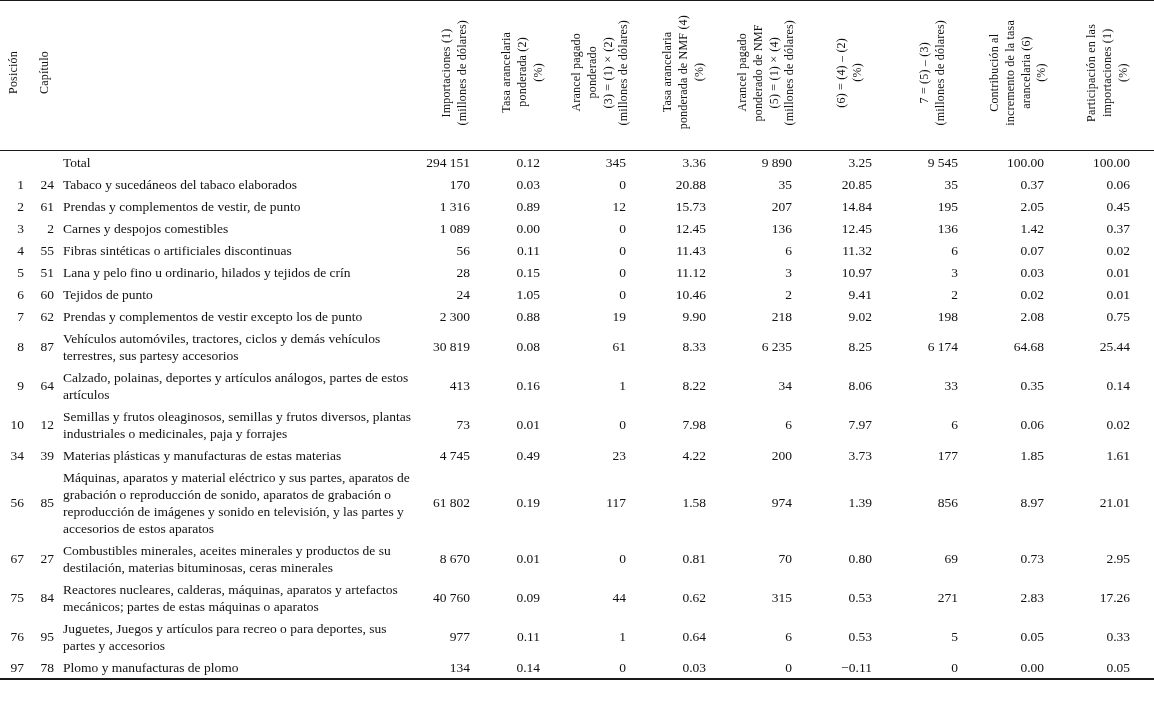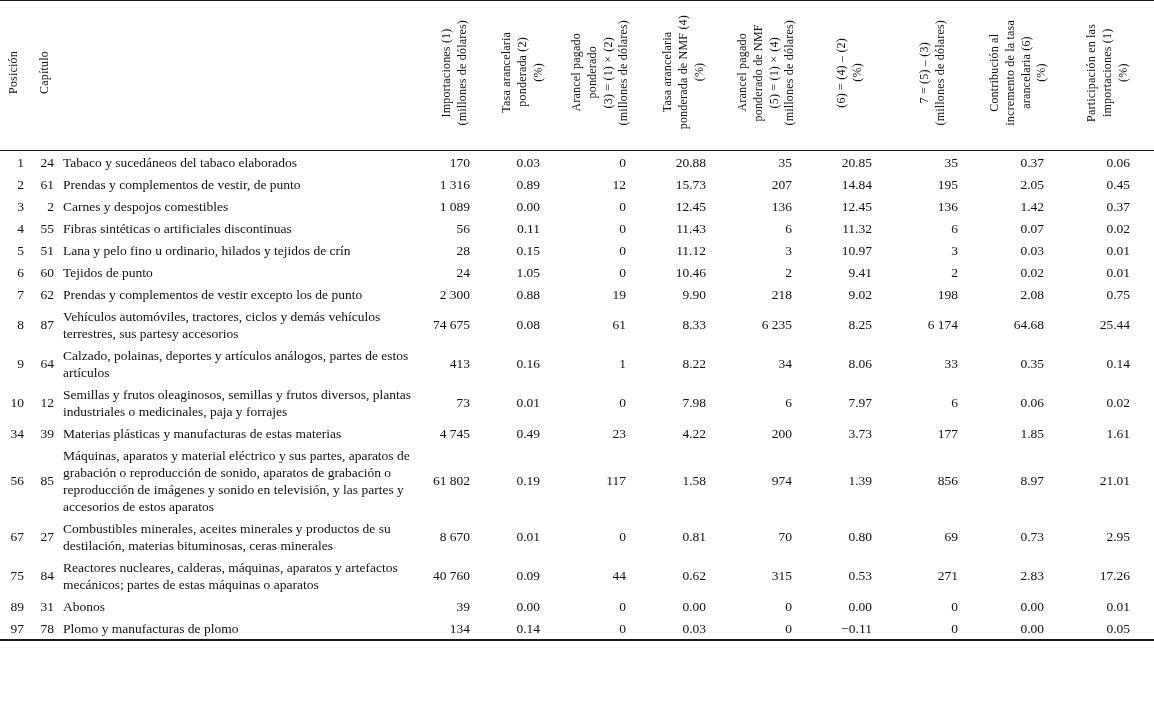--- a/index.html
+++ b/index.html
@@ -108,20 +108,34 @@
 incremento de la tasa
 arancelaria (6)
 (%)</span></th>
         <th><span class="rot">Participación en las
 importaciones (1)
 (%)</span></th>
       </tr>
   </thead>
   <tbody id="table-body">
       <tr>
+        <td class="idx"></td>
+        <td class="idx"></td>
+        <td class="desc">Total</td>
+        <td class="num">294 151</td>
+        <td class="num">0.12</td>
+        <td class="num">345</td>
+        <td class="num">3.36</td>
+        <td class="num">9 890</td>
+        <td class="num">3.25</td>
+        <td class="num">9 545</td>
+        <td class="num">100.00</td>
+        <td class="num">100.00</td>
+      </tr>
+      <tr>
         <td class="idx">1</td>
         <td class="idx">24</td>
         <td class="desc">Tabaco y sucedáneos del tabaco elaborados</td>
         <td class="num">170</td>
         <td class="num">0.03</td>
         <td class="num">0</td>
         <td class="num">20.88</td>
         <td class="num">35</td>
         <td class="num">20.85</td>
         <td class="num">35</td>
@@ -209,21 +223,21 @@
         <td class="num">218</td>
         <td class="num">9.02</td>
         <td class="num">198</td>
         <td class="num">2.08</td>
         <td class="num">0.75</td>
       </tr>
       <tr>
         <td class="idx">8</td>
         <td class="idx">87</td>
         <td class="desc">Vehículos automóviles, tractores, ciclos y demás vehículos terrestres, sus partesy accesorios</td>
-        <td class="num">74 675</td>
+        <td class="num">30 819</td>
         <td class="num">0.08</td>
         <td class="num">61</td>
         <td class="num">8.33</td>
         <td class="num">6 235</td>
         <td class="num">8.25</td>
         <td class="num">6 174</td>
         <td class="num">64.68</td>
         <td class="num">25.44</td>
       </tr>
       <tr>
@@ -304,32 +318,32 @@
         <td class="num">0.09</td>
         <td class="num">44</td>
         <td class="num">0.62</td>
         <td class="num">315</td>
         <td class="num">0.53</td>
         <td class="num">271</td>
         <td class="num">2.83</td>
         <td class="num">17.26</td>
       </tr>
       <tr>
-        <td class="idx">89</td>
-        <td class="idx">31</td>
-        <td class="desc">Abonos</td>
-        <td class="num">39</td>
-        <td class="num">0.00</td>
-        <td class="num">0</td>
-        <td class="num">0.00</td>
-        <td class="num">0</td>
-        <td class="num">0.00</td>
-        <td class="num">0</td>
-        <td class="num">0.00</td>
-        <td class="num">0.01</td>
+        <td class="idx">76</td>
+        <td class="idx">95</td>
+        <td class="desc">Juguetes, Juegos y artículos para recreo o para deportes, sus partes y accesorios</td>
+        <td class="num">977</td>
+        <td class="num">0.11</td>
+        <td class="num">1</td>
+        <td class="num">0.64</td>
+        <td class="num">6</td>
+        <td class="num">0.53</td>
+        <td class="num">5</td>
+        <td class="num">0.05</td>
+        <td class="num">0.33</td>
       </tr>
       <tr>
         <td class="idx">97</td>
         <td class="idx">78</td>
         <td class="desc">Plomo y manufacturas de plomo</td>
         <td class="num">134</td>
         <td class="num">0.14</td>
         <td class="num">0</td>
         <td class="num">0.03</td>
         <td class="num">0</td>

